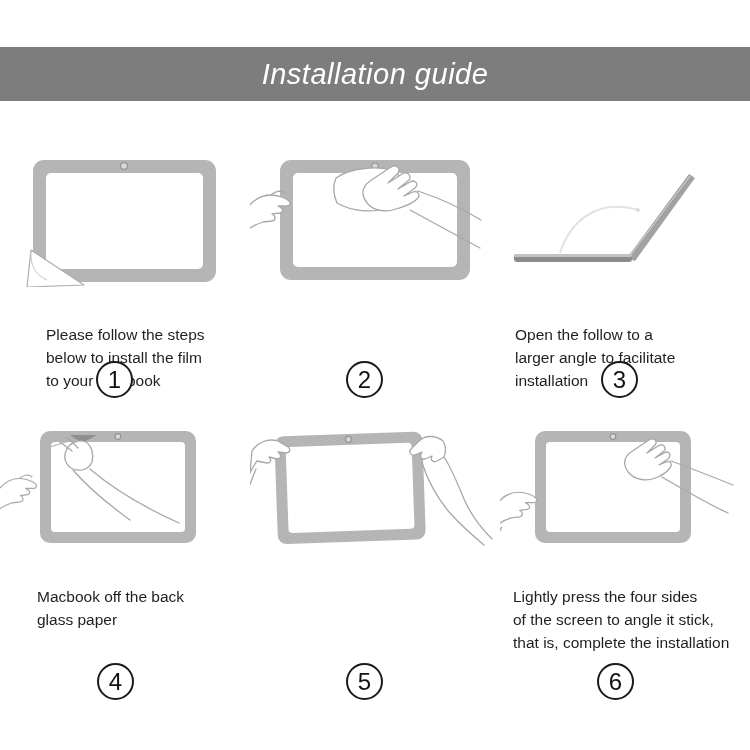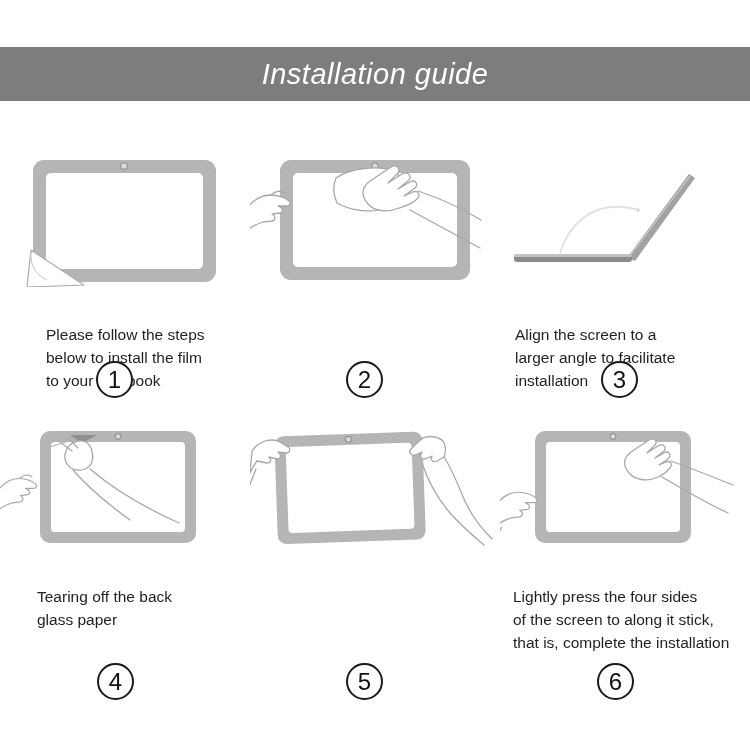--- a/index.html
+++ b/index.html
@@ -99,21 +99,21 @@
     <circle cx="138" cy="60" r="2" fill="#dcdcdc"></circle>
     <g>
       <path d="M127,108 L189,24 L195,28 L135,111 Z" fill="#a2a2a2"></path>
       <path d="M129,107 L190,26" stroke="#d8d8d8" stroke-width="1" fill="none"></path>
     </g>
     <g>
       <rect x="14" y="104" width="118" height="8" rx="3" fill="#8c8c8c"></rect>
       <rect x="14" y="104" width="118" height="3" rx="1.5" fill="#c2c2c2"></rect>
     </g>
   </svg>
-  <div class="caption">Align the screen to a
+  <div class="caption">Open the follow to a
 larger angle to facilitate
 installation</div>
   <div class="num">3</div>
 </div>
 
 <div class="step row2 c1 s4">
   <svg class="illus" viewBox="0 0 250 122">
     <rect class="tab" x="40" y="6" width="156" height="112" rx="10"></rect>
     <rect class="scr" x="51" y="17" width="134" height="90" rx="4"></rect>
     <circle class="cam" cx="118" cy="11.5" r="2.8"></circle>
@@ -125,21 +125,21 @@
       <path class="sk" d="M86,17 C78,14 69,18 66,26 C63,33 66,41 73,44 C81,47 89,44 92,37 C94,30 92,21 86,17 Z"></path>
       <path class="skl" d="M72,26 L60,17 M78,23 L68,13"></path>
       <path class="skl" d="M90,44 C118,68 150,85 179,98"></path>
       <path class="skl" d="M73,45 C92,67 112,82 130,95"></path>
     </g>
     <g transform="translate(-4,22) scale(0.9)">
       <path class="sk" d="M1,50 C7,41 16,35 26,35 C33,35 41,38 44,41 C46,43 45,46 42,46 L33,46 C38,48 39,52 35,53 L27,54 C31,56 31,60 27,61 L18,62 C12,64 6,67 1,71 Z"></path>
       <path class="skl" d="M26,35 C30,31 36,30 40,33"></path>
     </g>
   </svg>
-  <div class="caption">Tearing off the back
+  <div class="caption">Macbook off the back
 glass paper</div>
   <div class="num">4</div>
 </div>
 
 <div class="step row2 c2 s5">
   <svg class="illus" viewBox="0 0 250 122">
     <g transform="rotate(-2 125 60)">
       <rect class="tab" x="26" y="8" width="148" height="108" rx="9"></rect>
       <rect class="scr" x="37" y="19" width="126" height="86" rx="4"></rect>
       <circle class="cam" cx="100" cy="13.5" r="3"></circle>
@@ -166,16 +166,16 @@
       <path class="sk" d="M158,52 C147,57 135,55 129,48 C122,40 124,32 131,27 L149,15 C154,12 158,16 155,20 L147,28 L158,21 C163,18 167,22 164,26 L155,33 L164,28 C169,25 172,30 168,34 L159,40 L166,37 C171,35 173,40 169,44 C166,48 162,50 158,52 Z"></path>
       <path class="skl" d="M171,36 C193,44 213,52 233,60"></path>
       <path class="skl" d="M162,52 C186,66 206,78 228,88"></path>
     </g>
     <g transform="translate(-6,34) scale(0.95)">
       <path class="sk" d="M1,50 C7,41 16,35 26,35 C33,35 41,38 44,41 C46,43 45,46 42,46 L33,46 C38,48 39,52 35,53 L27,54 C31,56 31,60 27,61 L18,62 C12,64 6,67 1,71 Z"></path>
       <path class="skl" d="M8,72 C3,82 -2,92 -8,102"></path>
     </g>
   </svg>
   <div class="caption">Lightly press the four sides
-of the screen to along it stick,
+of the screen to angle it stick,
 that is, complete the installation</div>
   <div class="num">6</div>
 </div>
 
 </body></html>

